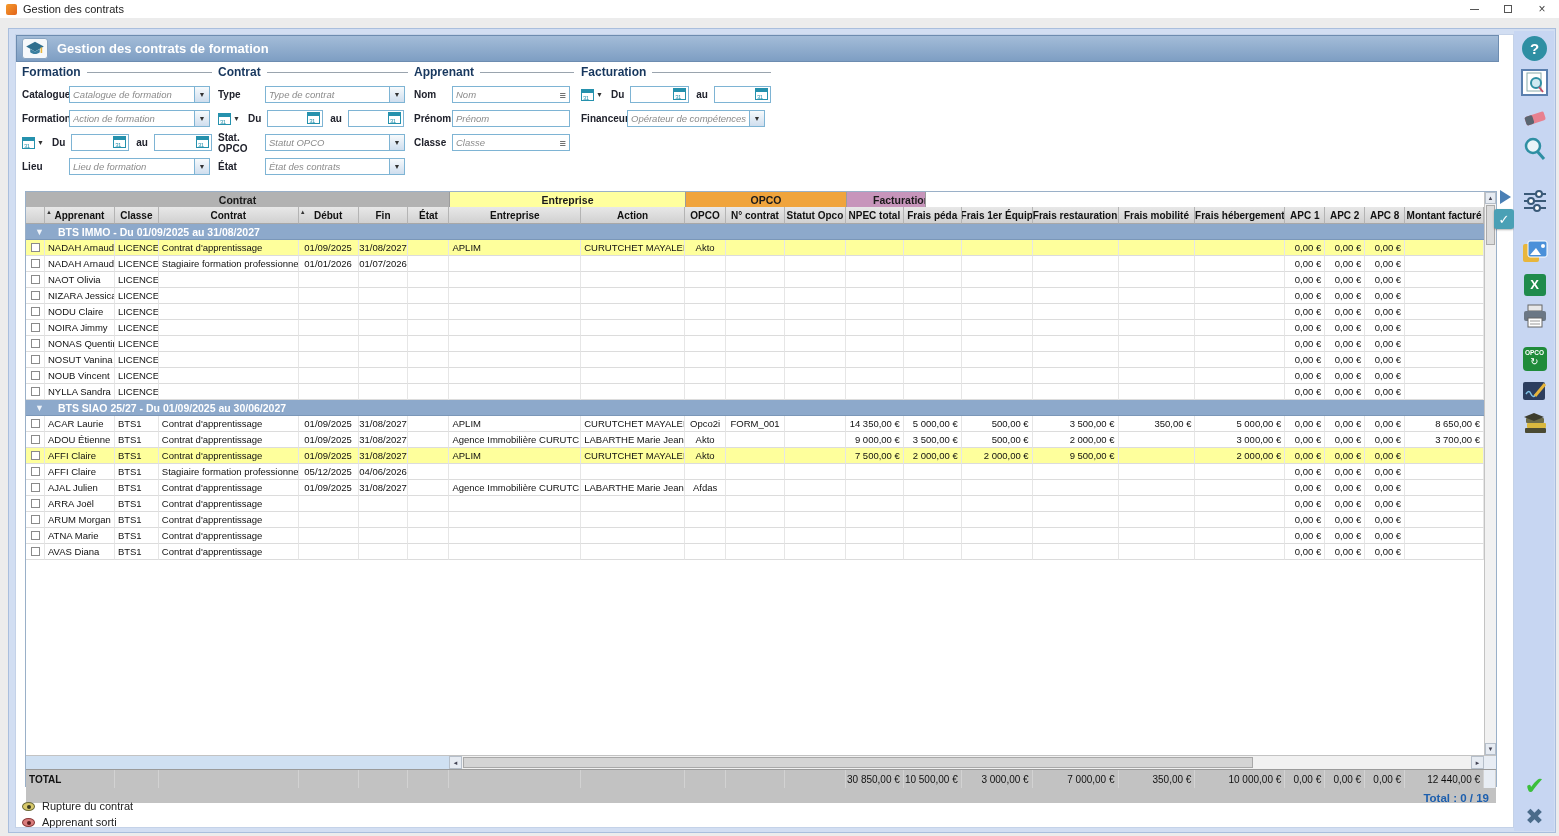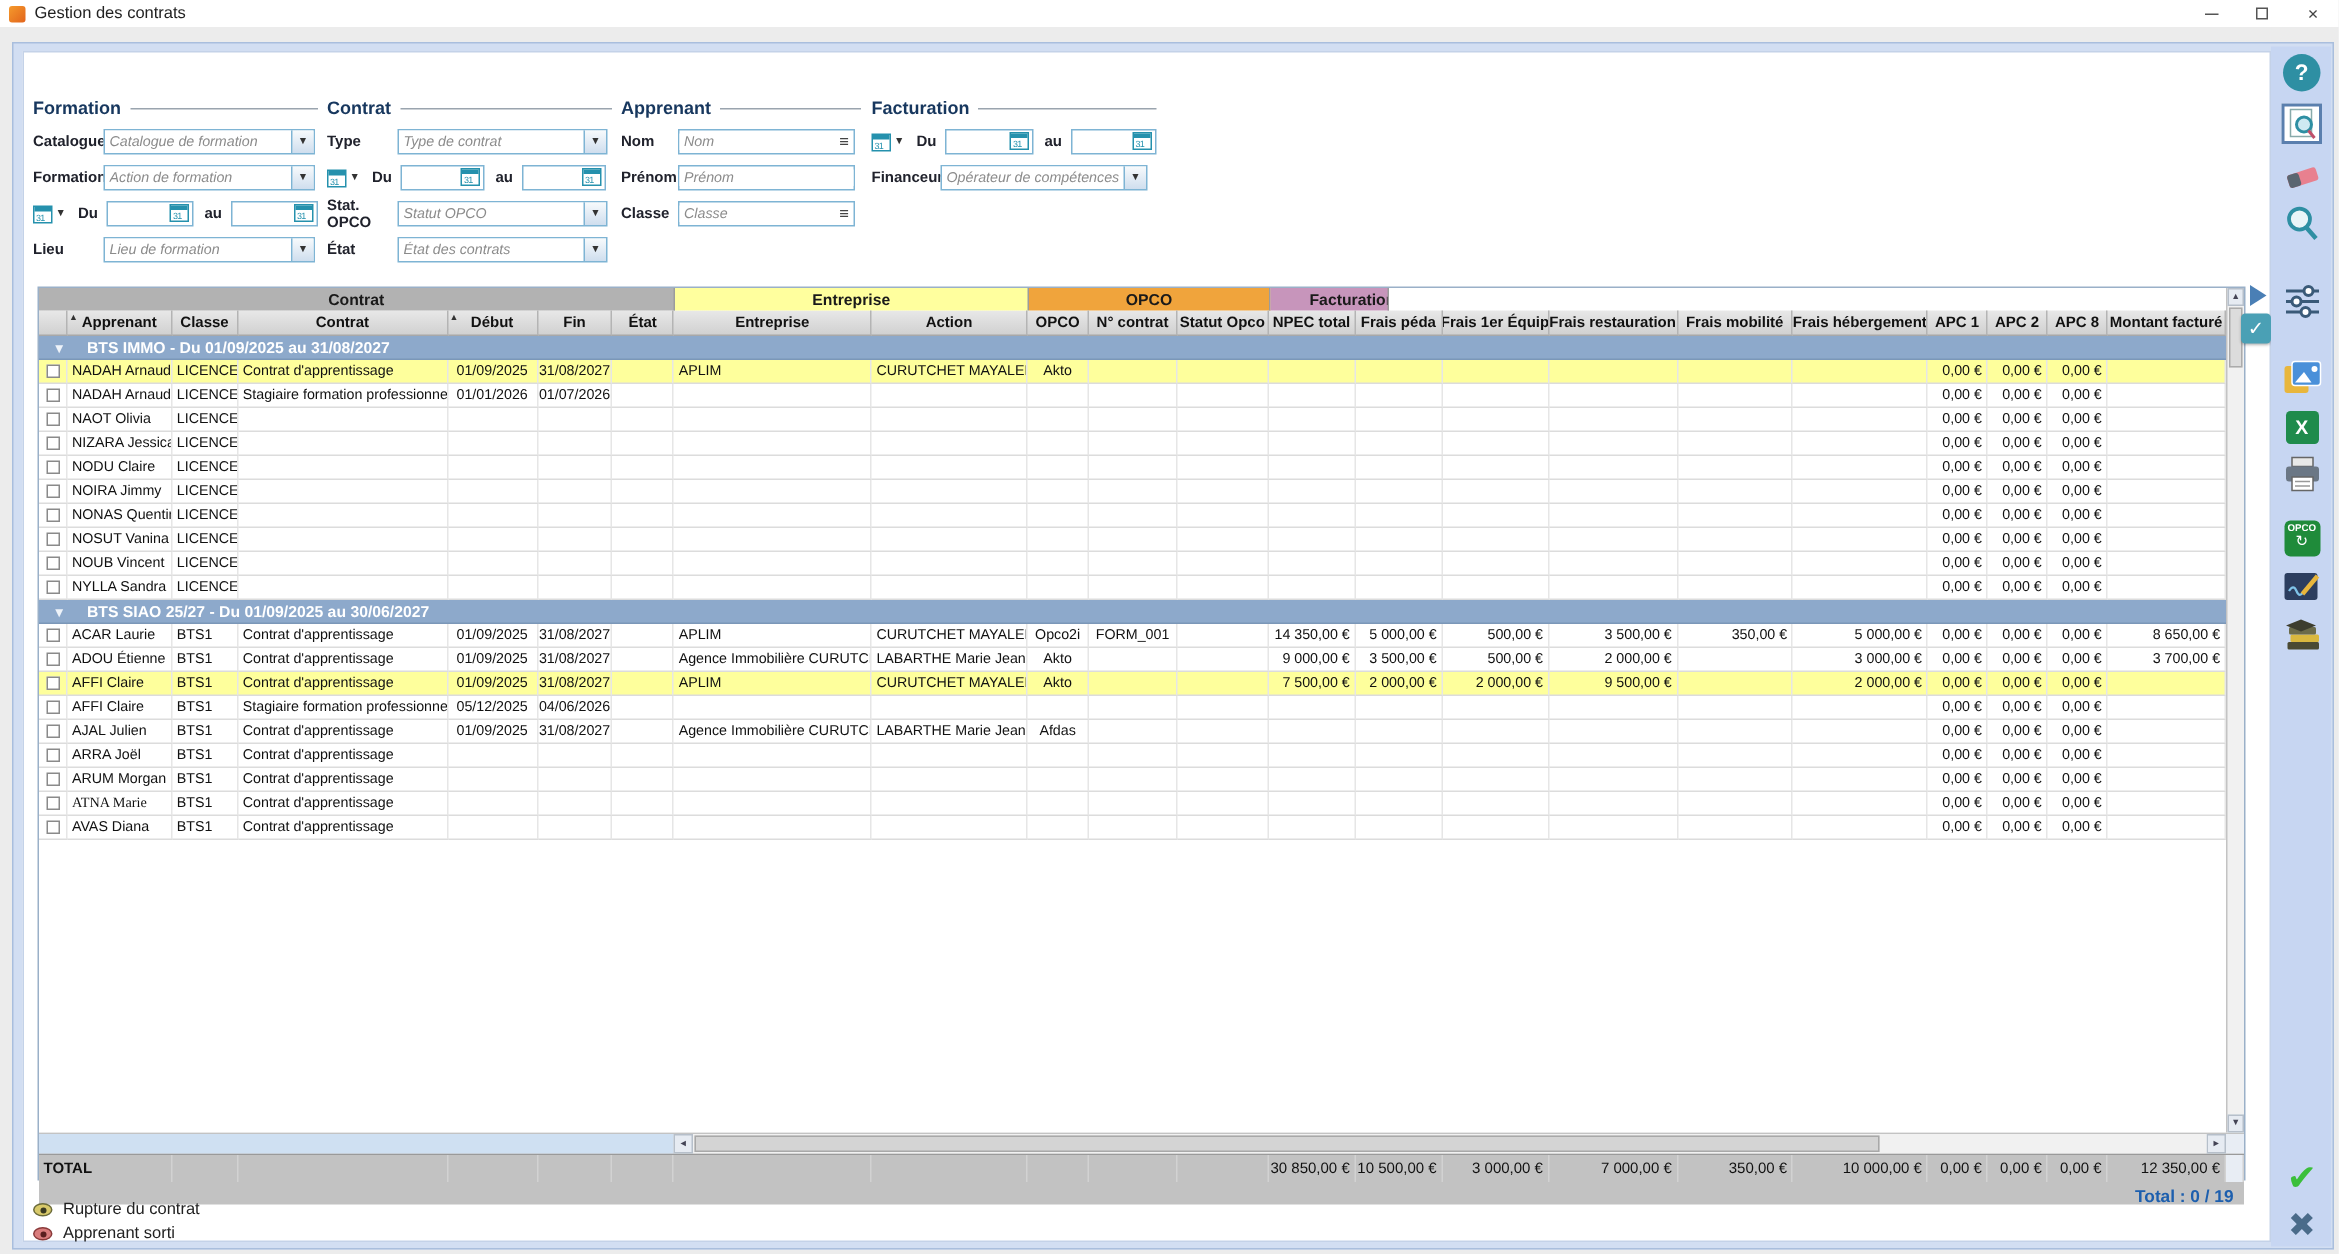--- a/index.html
+++ b/index.html
@@ -161,20 +161,30 @@
     <span class="winbtn">
         <span class="restore-glyph"></span>
       </span>
     <span class="winbtn">×</span>
   </div>
 </div>
 
 <div id="app">
   <div id="inner">
 
+    <div id="banner">
+      <span id="banner-icon">
+        <svg width="20" height="16" viewBox="0 0 24 20">
+          <polygon points="12,1 23,7 12,13 1,7" fill="#2e6e8e"></polygon>
+          <path d="M6 10 v4 c3 3 9 3 12 0 v-4 l-6 3 z" fill="#3a7fa0"></path>
+          <line x1="20" y1="8" x2="20" y2="15" stroke="#e8b63c" stroke-width="2"></line>
+        </svg>
+      </span>
+      <span id="banner-title">Gestion des contrats de formation</span>
+    </div>
 
     <div class="fs" style="left:6px; width:190px;">
       <div class="fs-legend">
           <span>Formation</span>
           <span class="fs-line"></span>
         </div>
       <div class="frow">
           <span class="flabel" style="width:47px;">Catalogue</span>
         <div class="combo" style="width:141px;">
           <input placeholder="Catalogue de formation" style="">
@@ -851,21 +861,21 @@
                 <div class="cell r" style="width: 90px;"></div>
                 <div class="cell r" style="width: 40px;">0,00 €</div>
                 <div class="cell r" style="width: 40px;">0,00 €</div>
                 <div class="cell r" style="width: 40px;">0,00 €</div>
                 <div class="cell r" style="width: 79px;"></div>
               </div>
               <div class="row">
                 <div class="cell " style="width: 19px;">
                   <div class="cb"></div>
                 </div>
-                <div class="cell " style="width: 70px; font-family: Liberation Serif, serif;">ATNA Marie</div>
+                <div class="cell " style="width: 70px;">ATNA Marie</div>
                 <div class="cell " style="width: 44px;">BTS1</div>
                 <div class="cell " style="width: 140px;">Contrat d'apprentissage</div>
                 <div class="cell c" style="width: 60px;"></div>
                 <div class="cell c" style="width: 50px;"></div>
                 <div class="cell " style="width: 41px;"></div>
                 <div class="cell " style="width: 132px;"></div>
                 <div class="cell " style="width: 104px;"></div>
                 <div class="cell c" style="width: 41px;"></div>
                 <div class="cell c" style="width: 59px;"></div>
                 <div class="cell c" style="width: 61px;"></div>
@@ -938,21 +948,21 @@
           <div class="tcell " style="width: 61px;"></div>
           <div class="tcell r" style="width: 58px;">30 850,00 €</div>
           <div class="tcell r" style="width: 58px;">10 500,00 €</div>
           <div class="tcell r" style="width: 71px;">3 000,00 €</div>
           <div class="tcell r" style="width: 86px;">7 000,00 €</div>
           <div class="tcell r" style="width: 77px;">350,00 €</div>
           <div class="tcell r" style="width: 90px;">10 000,00 €</div>
           <div class="tcell r" style="width: 40px;">0,00 €</div>
           <div class="tcell r" style="width: 40px;">0,00 €</div>
           <div class="tcell r" style="width: 40px;">0,00 €</div>
-          <div class="tcell r" style="width: 79px;">12 350,00 €</div>
+          <div class="tcell r" style="width: 79px;">12 440,00 €</div>
           <div class="tcell" style="width: 12px; background: rgb(232, 237, 244);"></div>
         </div>
     </div>
 
     <div id="legend">
         <div class="leg-row">
           <div class="eye yellow"></div>
           <span>Rupture du contrat</span>
         </div>
         <div class="leg-row">

